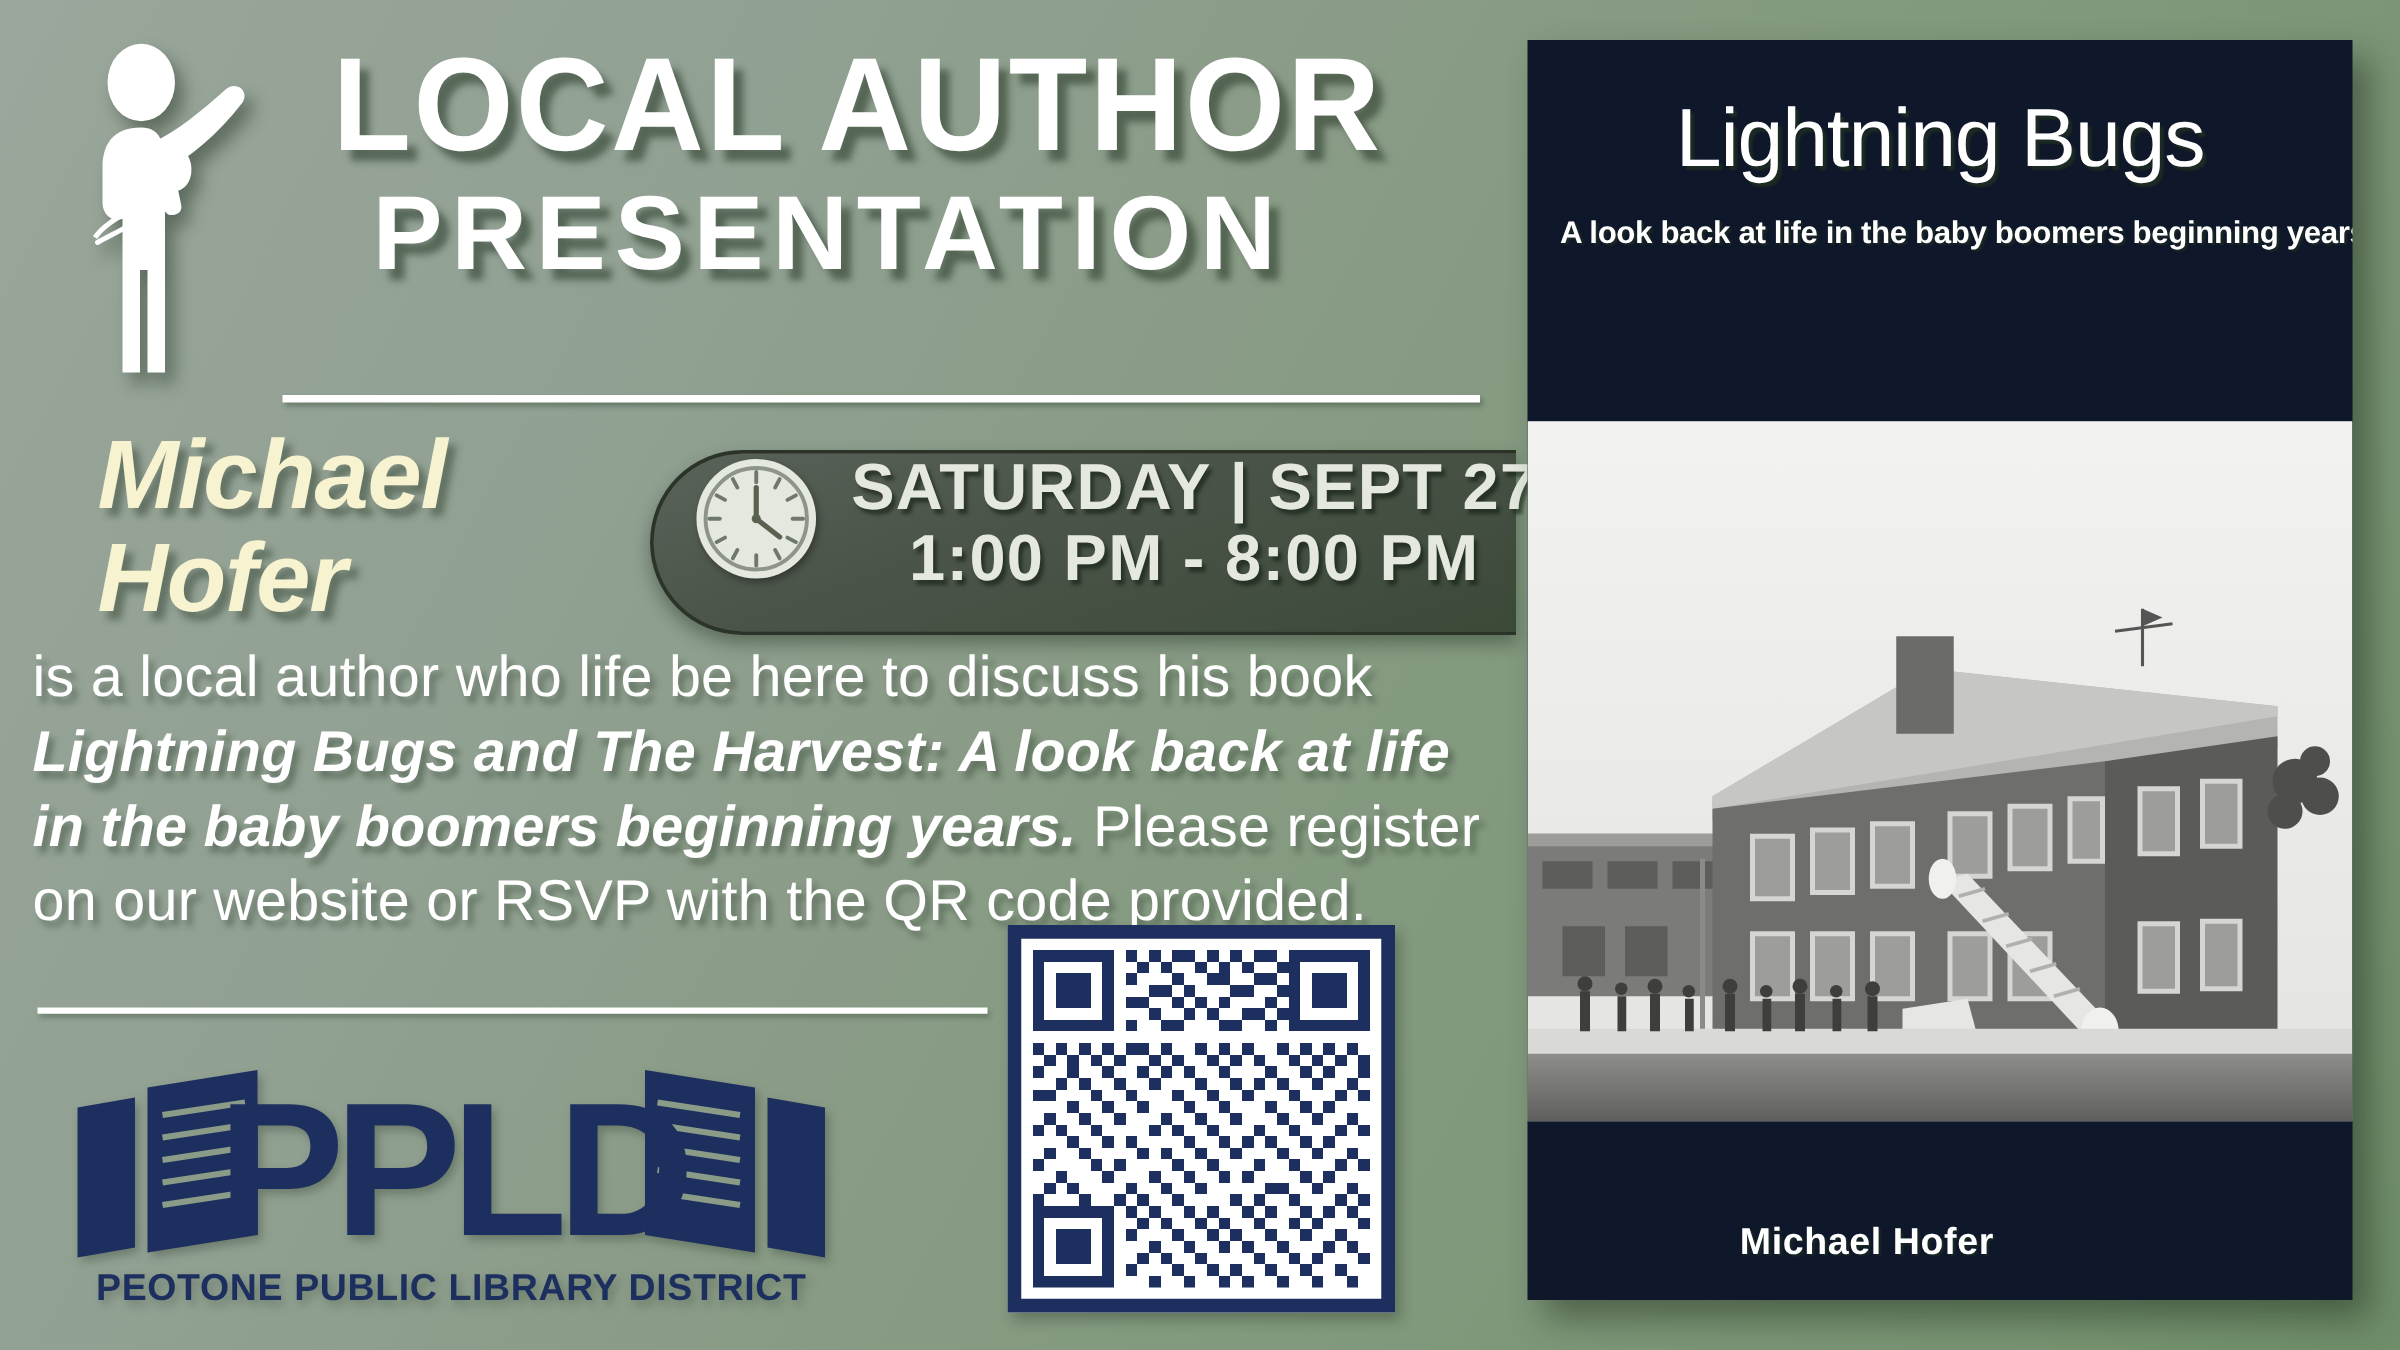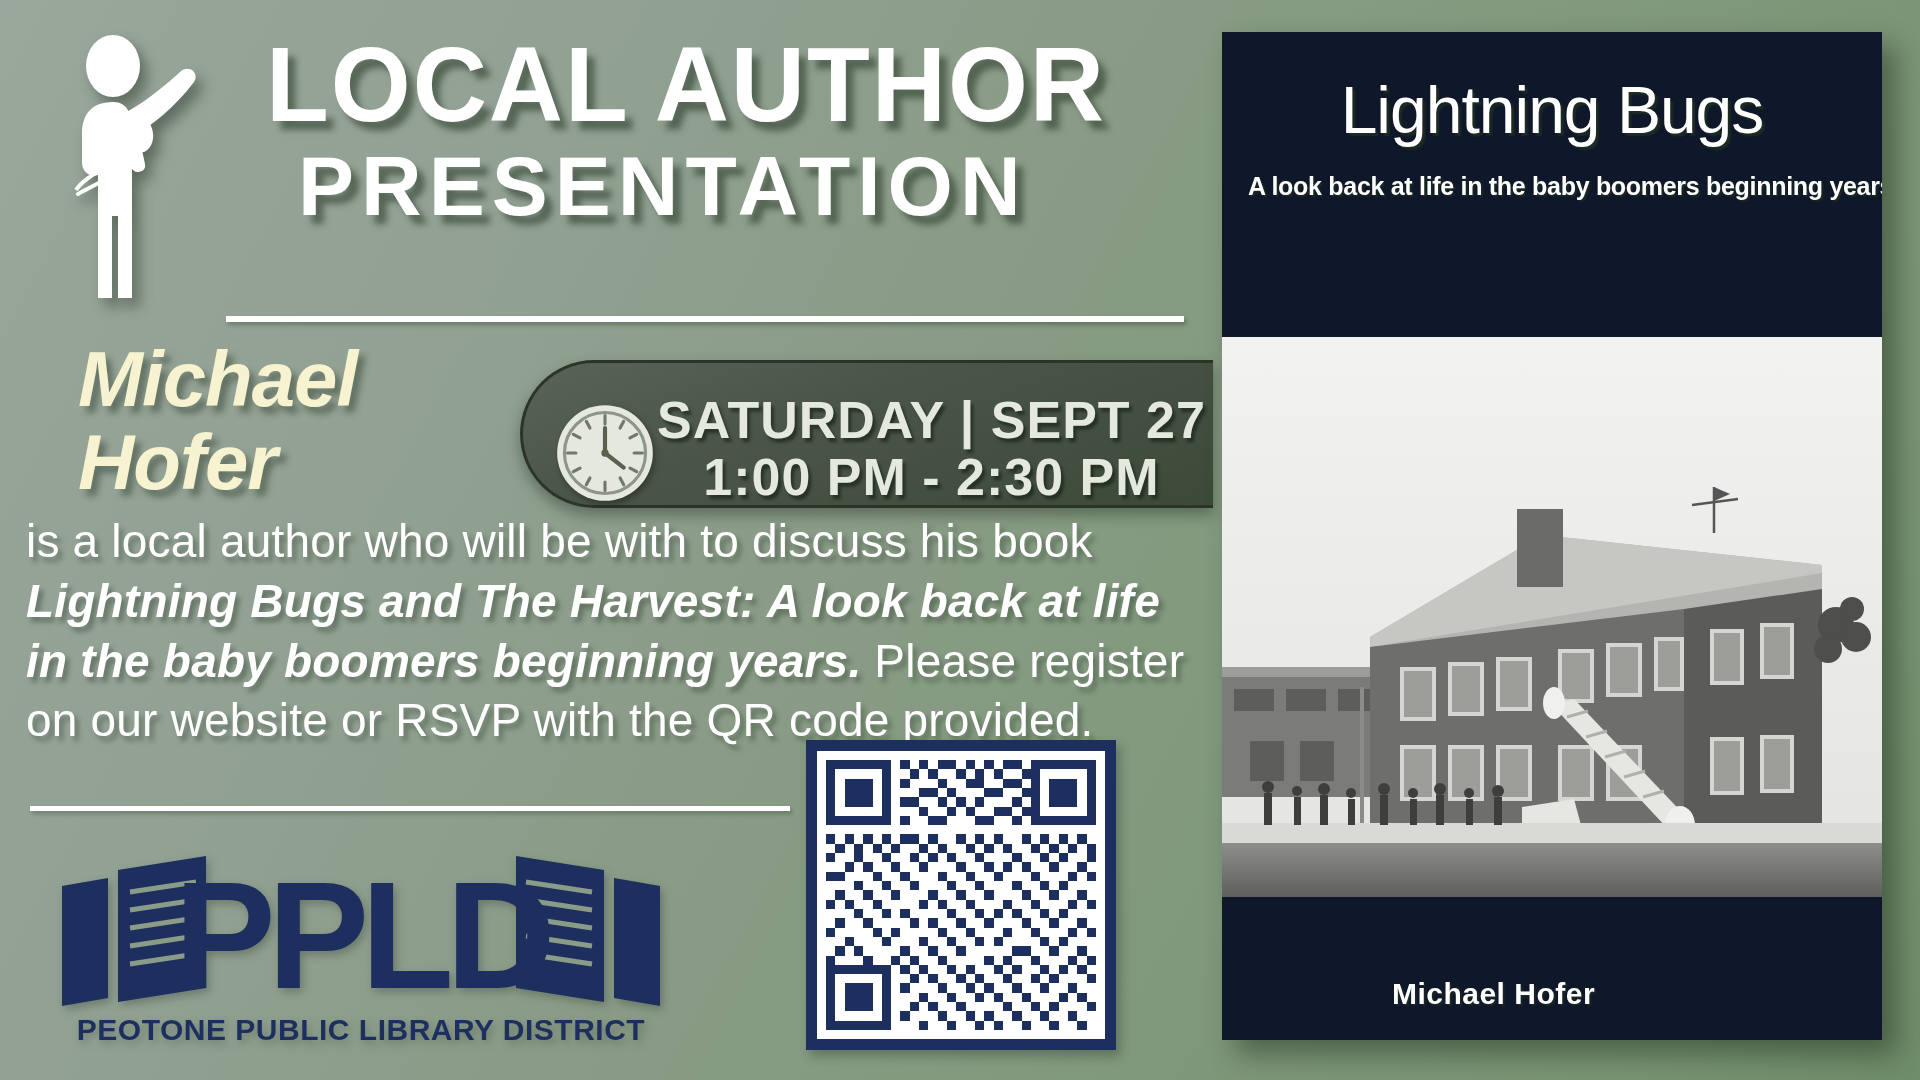--- a/index.html
+++ b/index.html
@@ -57,21 +57,21 @@
     line-height:1.06; letter-spacing:-1px;
     text-shadow:6px 7px 6px rgba(30,48,30,.42);
   }
 
   .date-badge{
     position:absolute; left:520px; top:360px; width:693px; height:148px;
     border-radius:74px 0 0 74px;
     background:linear-gradient(160deg,#5a6359 0%,#4b5449 40%,#3c4a38 100%);
     border:3px solid #2c3429; border-right:none;
     box-shadow:0 7px 14px rgba(25,40,25,.4);
-    display:flex; align-items:flex-end; padding-left:30px; 
+    display:flex; align-items:flex-start; padding-left:30px; gap:24px;
   }
   .clock-icon{ width:104px; height:104px; flex:0 0 104px;
     filter:drop-shadow(2px 3px 3px rgba(0,0,0,.35)); }
   .date-text{ color:#e4e8de; line-height:1.06;
     text-shadow:3px 4px 3px rgba(15,25,15,.55); }
   .date-line1{ font-size:52px; font-weight:800; letter-spacing:1px; white-space:nowrap; }
   .date-line2{ font-size:52px; font-weight:800; letter-spacing:1px; white-space:nowrap;
     text-align:center; margin-top:2px; }
 
   
@@ -173,26 +173,26 @@
         <line x1="19.5" y1="68" x2="26" y2="64.5"></line>
         <line x1="19.5" y1="32" x2="26" y2="35.5"></line>
         <line x1="32" y1="19.5" x2="35.5" y2="26"></line>
       </g>
       <line x1="50" y1="50" x2="50" y2="26" stroke="#59614f" stroke-width="4" stroke-linecap="round"></line>
       <line x1="50" y1="50" x2="68" y2="64" stroke="#59614f" stroke-width="4" stroke-linecap="round"></line>
       <circle cx="50" cy="50" r="3.5" fill="#59614f"></circle>
     </svg>
     <div class="date-text">
       <div class="date-line1">SATURDAY | SEPT 27</div>
-      <div class="date-line2">1:00 PM - 2:30 PM</div>
+      <div class="date-line2">1:00 PM - 8:00 PM</div>
     </div>
   </div>
 
   <div class="body-text">
-    <span>is a local author who will be with to discuss his book </span><b>Lightning Bugs and The Harvest: A look back at life in the baby boomers beginning years.</b><span> Please register on our website or RSVP with the QR code provided.</span>
+    <span>is a local author who life be here to discuss his book </span><b>Lightning Bugs and The Harvest: A look back at life in the baby boomers beginning years.</b><span> Please register on our website or RSVP with the QR code provided.</span>
   </div>
 
   <div class="divider-bottom"></div>
 
   <svg class="ppld-logo" viewBox="0 0 610 200">
     <g fill="#1d2f5e">
 
       <path d="M6 38 L52 30 L52 150 L6 158 Z"></path>
       <path d="M62 22 L150 8 L150 140 L62 154 Z"></path>
       <g stroke="#8a9c87" stroke-width="5">

